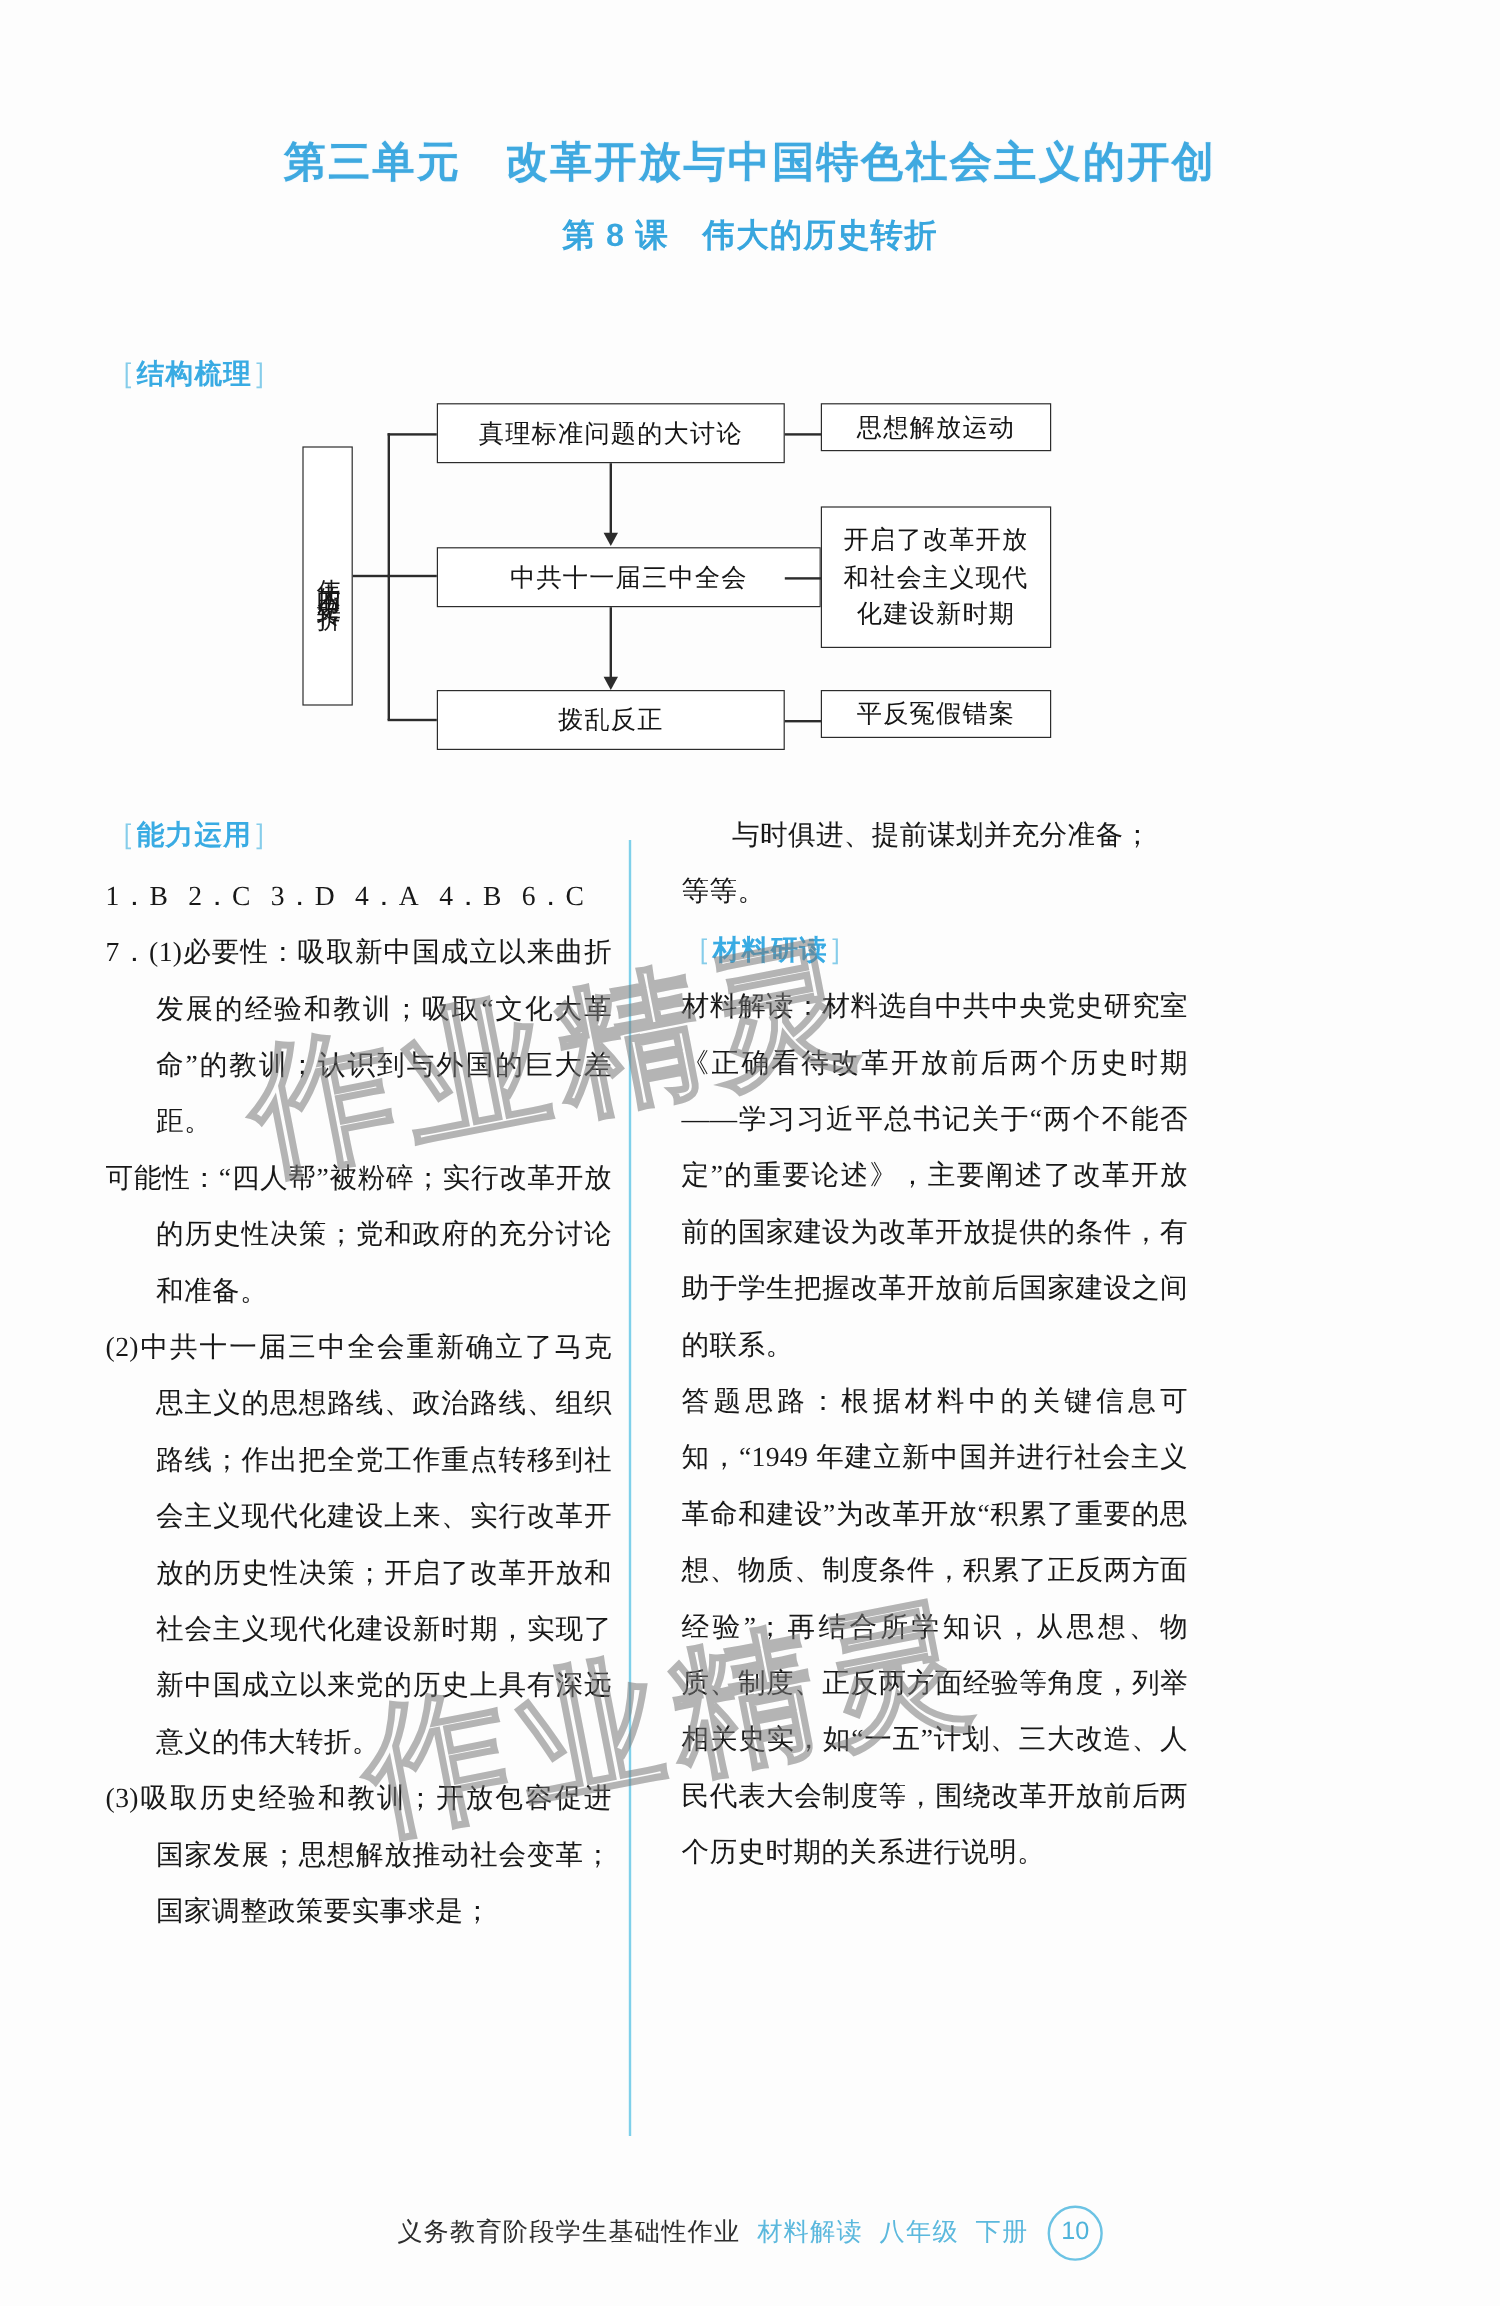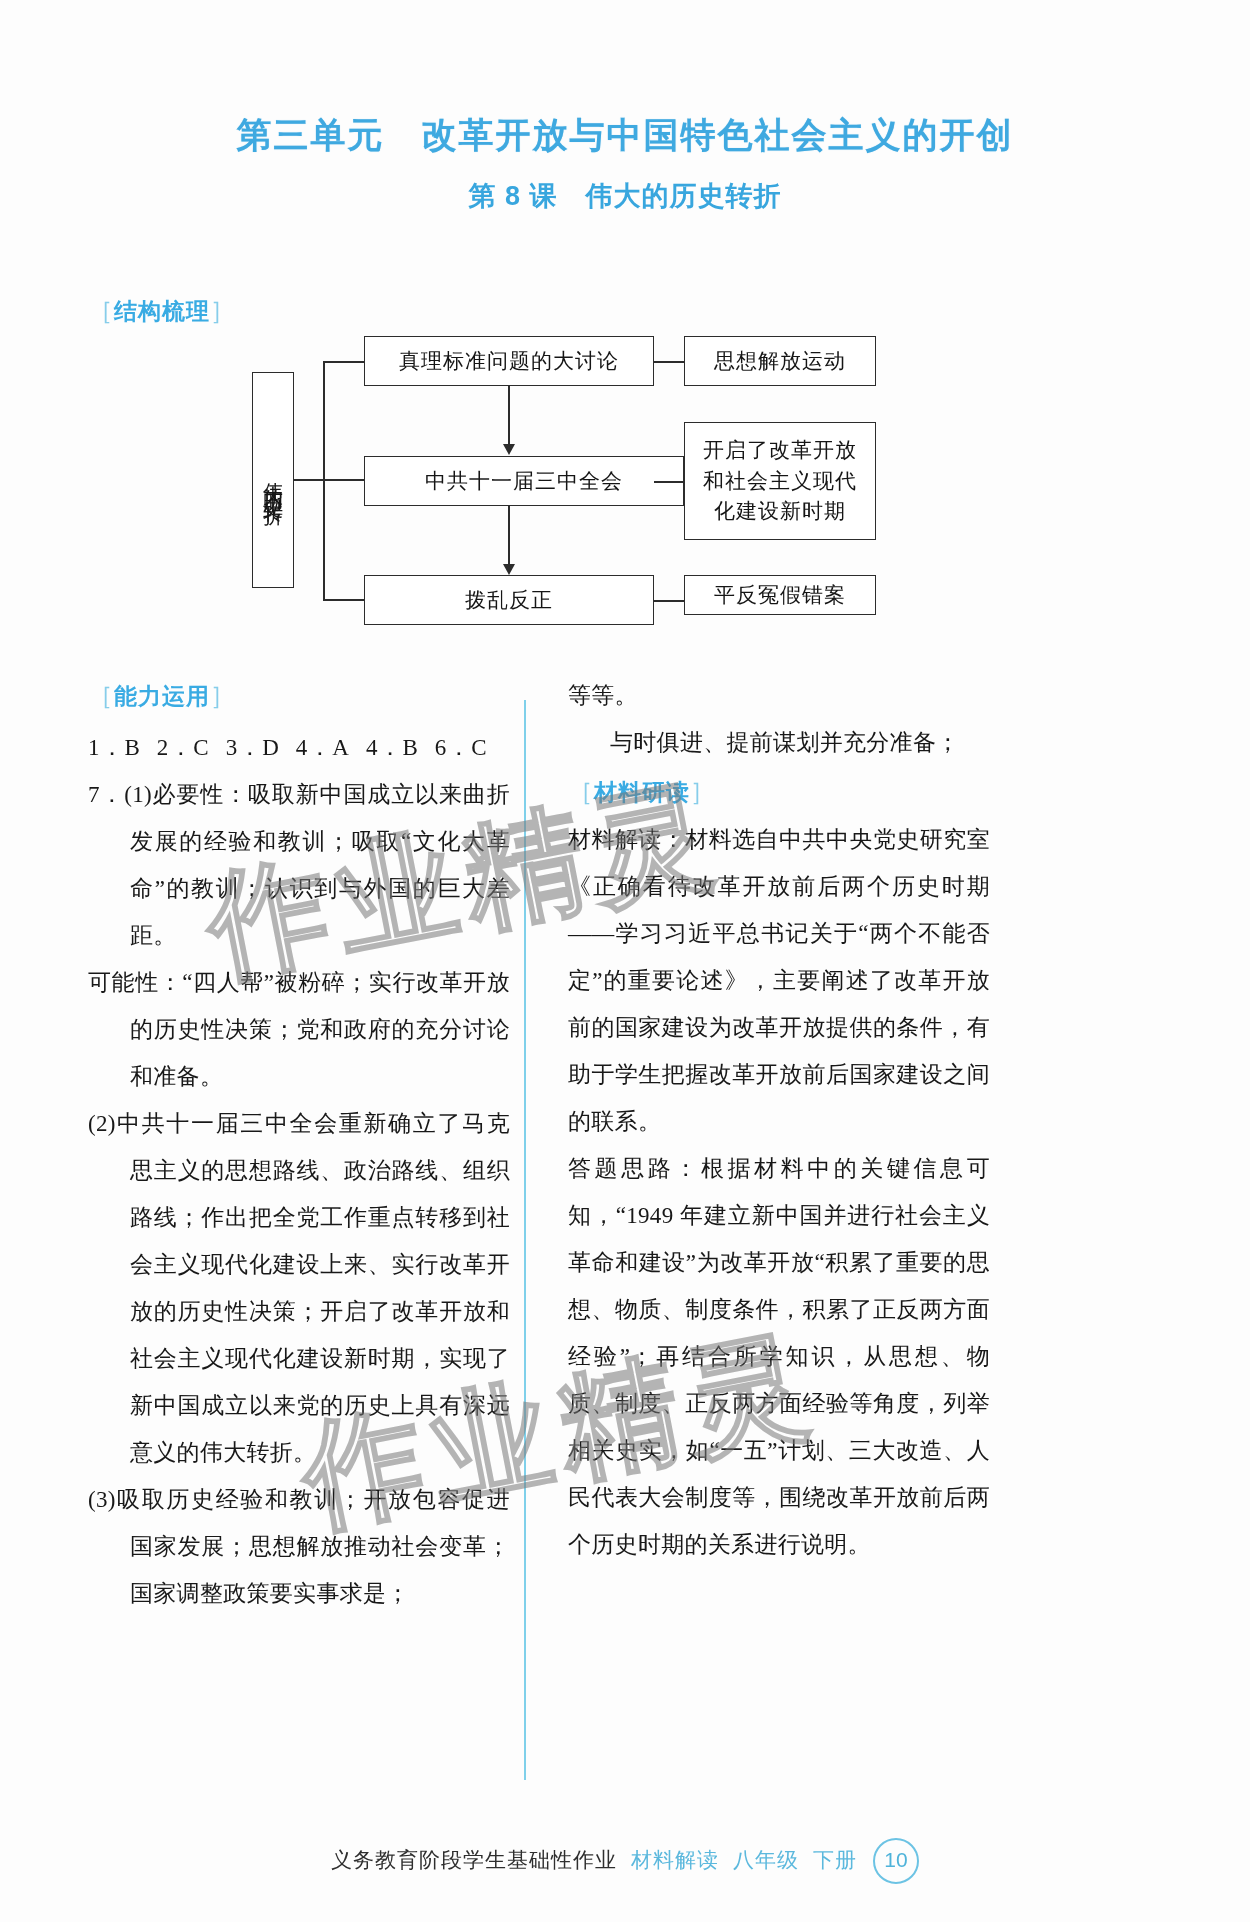--- a/index.html
+++ b/index.html
@@ -93,21 +93,21 @@
   }
   .node.vert {
     writing-mode: vertical-rl;
     text-orientation: upright;
     letter-spacing: 4px;
     font-size: 20px;
     padding: 6px 0;
   }
   #node-root      { left: 0px;   top: 36px;  width: 42px;  height: 216px; }
   #node-truth     { left: 112px; top: 0px;   width: 290px; height: 50px; }
-  #node-ideo      { left: 432px; top: 0px;   width: 192px; height: 50px; }
+  #node-ideo      { left: 432px; top: 0px;   width: 192px; height: 40px; }
   #node-plenum    { left: 112px; top: 120px; width: 320px; height: 50px; }
   #node-era       { left: 432px; top: 86px;  width: 192px; height: 118px;
                     flex-direction: column; align-items: center;
                     padding: 4px 9px; justify-content: center; }
   #node-era span  { display: block; text-align: left; white-space: nowrap; }
   #node-bolan     { left: 112px; top: 239px; width: 290px; height: 50px; }
   #node-pingfan   { left: 432px; top: 239px; width: 192px; height: 40px; }
 
   .ln { position: absolute; background: #2c2c2c; }
   
@@ -276,22 +276,22 @@
     <p class="mc-line">
       <span>1．B</span><span>2．C</span><span>3．D</span><span>4．A</span><span>4．B</span><span>6．C</span>
     </p>
     <p class="hang">7．(1)必要性：吸取新中国成立以来曲折发展的经验和教训；吸取“文化大革命”的教训；认识到与外国的巨大差距。</p>
     <p class="hang">可能性：“四人帮”被粉碎；实行改革开放的历史性决策；党和政府的充分讨论和准备。</p>
     <p class="hang">(2)中共十一届三中全会重新确立了马克思主义的思想路线、政治路线、组织路线；作出把全党工作重点转移到社会主义现代化建设上来、实行改革开放的历史性决策；开启了改革开放和社会主义现代化建设新时期，实现了新中国成立以来党的历史上具有深远意义的伟大转折。</p>
     <p class="hang">(3)吸取历史经验和教训；开放包容促进国家发展；思想解放推动社会变革；国家调整政策要实事求是；</p>
   </div>
 
   <div class="col" id="col-right">
+    <p class="para" style="text-indent:42px">与时俱进、提前谋划并充分准备；</p>
     <p class="para">等等。</p>
-    <p class="para" style="text-indent:42px">与时俱进、提前谋划并充分准备；</p>
     <div class="sec-head inline">
       <span class="brk">［</span><span>材料研读</span><span class="brk">］</span>
     </div>
     <p class="para">材料解读：材料选自中共中央党史研究室《正确看待改革开放前后两个历史时期——学习习近平总书记关于“两个不能否定”的重要论述》，主要阐述了改革开放前的国家建设为改革开放提供的条件，有助于学生把握改革开放前后国家建设之间的联系。</p>
     <p class="para">答题思路：根据材料中的关键信息可知，“1949 年建立新中国并进行社会主义革命和建设”为改革开放“积累了重要的思想、物质、制度条件，积累了正反两方面经验”；再结合所学知识，从思想、物质、制度、正反两方面经验等角度，列举相关史实，如“一五”计划、三大改造、人民代表大会制度等，围绕改革开放前后两个历史时期的关系进行说明。</p>
   </div>
 
   <div class="wm" id="wm-1">作业精灵</div>
   <div class="wm" id="wm-2">作业精灵</div>
 

